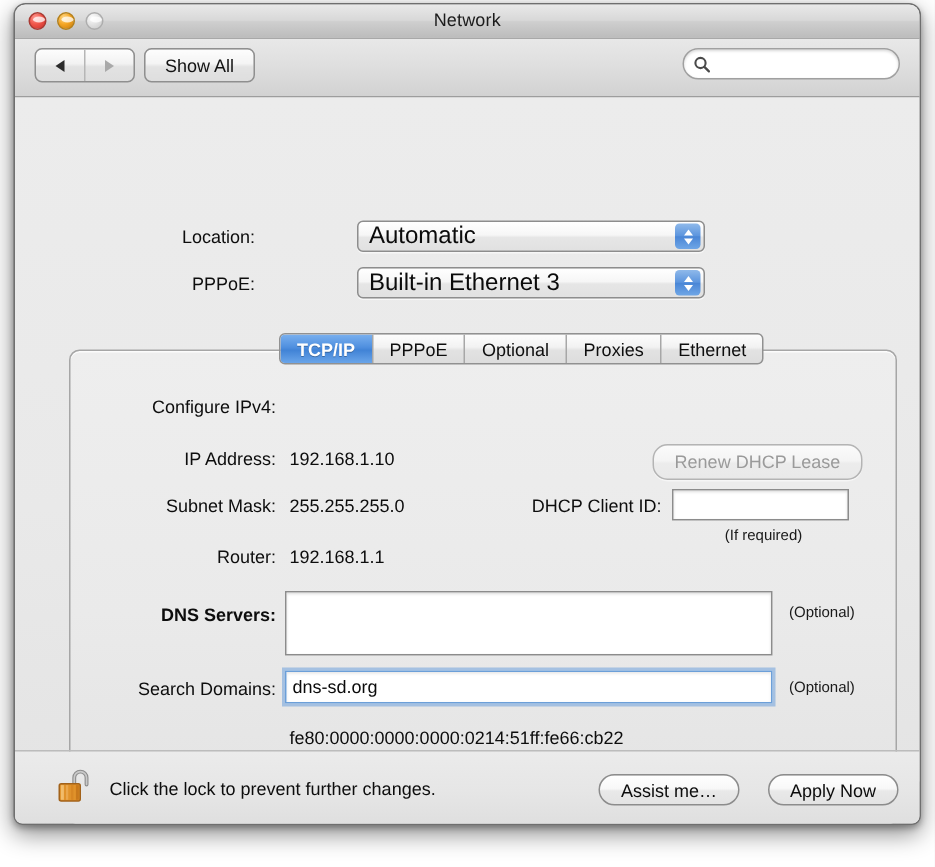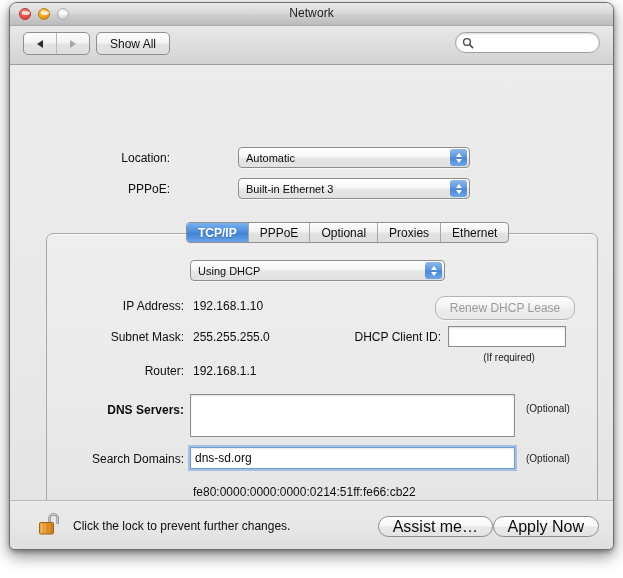--- a/index.html
+++ b/index.html
@@ -187,21 +187,21 @@
   .popup {
     position: absolute;
     height: 21px;
     border: 1px solid #8d8d8d;
     border-radius: 4px;
     background: linear-gradient(to bottom, #ffffff 0%, #f6f6f6 46%, #e6e6e6 54%, #e1e1e1 100%);
     box-sizing: border-box;
     display: flex;
     align-items: center;
     padding-left: 7px;
-    font-size: 11px;
+    font-size: 16px;
     color: #0b0b0b;
     box-shadow: 0 1px 0 rgba(255,255,255,0.6);
   }
   .popup-arrows {
     position: absolute;
     right: 2px;
     top: 1px;
     bottom: 1px;
     width: 17px;
     border-radius: 3px;
@@ -369,21 +369,21 @@
     height: 21px;
     border-radius: 11px;
   }
   .bottom-btn {
     position: absolute;
     border: 1px solid #8c8c8c;
     background: linear-gradient(to bottom, #ffffff 0%, #f8f8f8 46%, #e9e9e9 54%, #e3e3e3 100%);
     display: flex;
     align-items: center;
     justify-content: center;
-    font-size: 16px;
+    font-size: 12px;
     color: #0c0c0c;
     box-sizing: border-box;
     padding: 0 14px;
   }
 </style>
 </head>
 <body>
 
 <div id="window">
 
@@ -454,27 +454,21 @@
         <span>Optional</span>
       </div>
       <div class="tab">
         <span>Proxies</span>
       </div>
       <div class="tab">
         <span>Ethernet</span>
       </div>
     </div>
 
-    <div class="popup" style="left:180px; top:195px; width:255px;">
-      <span>Using DHCP</span>
-      <span class="popup-arrows">
-        <span class="up"></span>
-          <span class="down"></span>
-      </span>
-    </div>
+    <div class="form-label" style="left:54px; top:199px; width:120px;">Configure IPv4:</div>
 
     <div class="form-label" style="left:54px; top:234px; width:120px;">IP Address:</div>
     <div class="form-value" style="left:183px; top:234px;">192.168.1.10</div>
     <div class="pushbutton disabled" style="left:425px; top:231px; width:140px;">
       <span>Renew DHCP Lease</span>
     </div>
 
     <div class="form-label" style="left:54px; top:265px; width:120px;">Subnet Mask:</div>
     <div class="form-value" style="left:183px; top:265px;">255.255.255.0</div>
 

